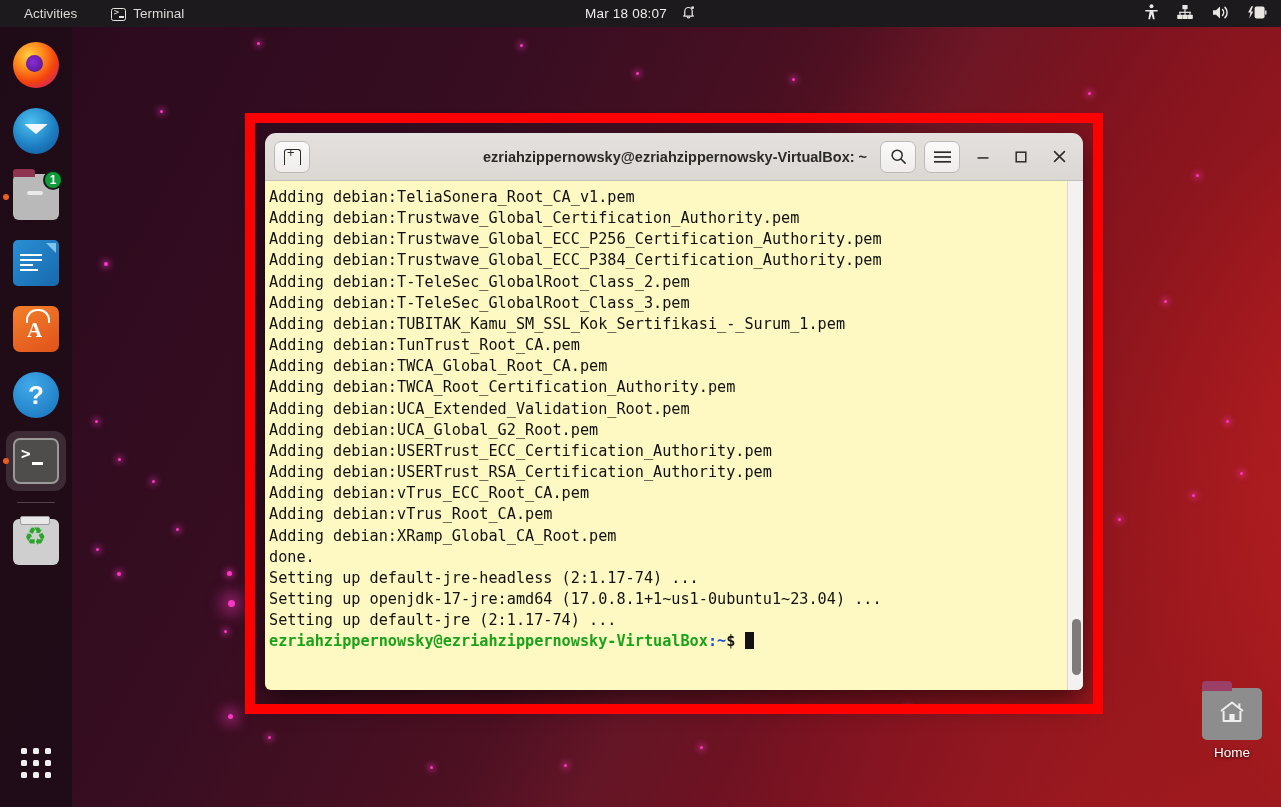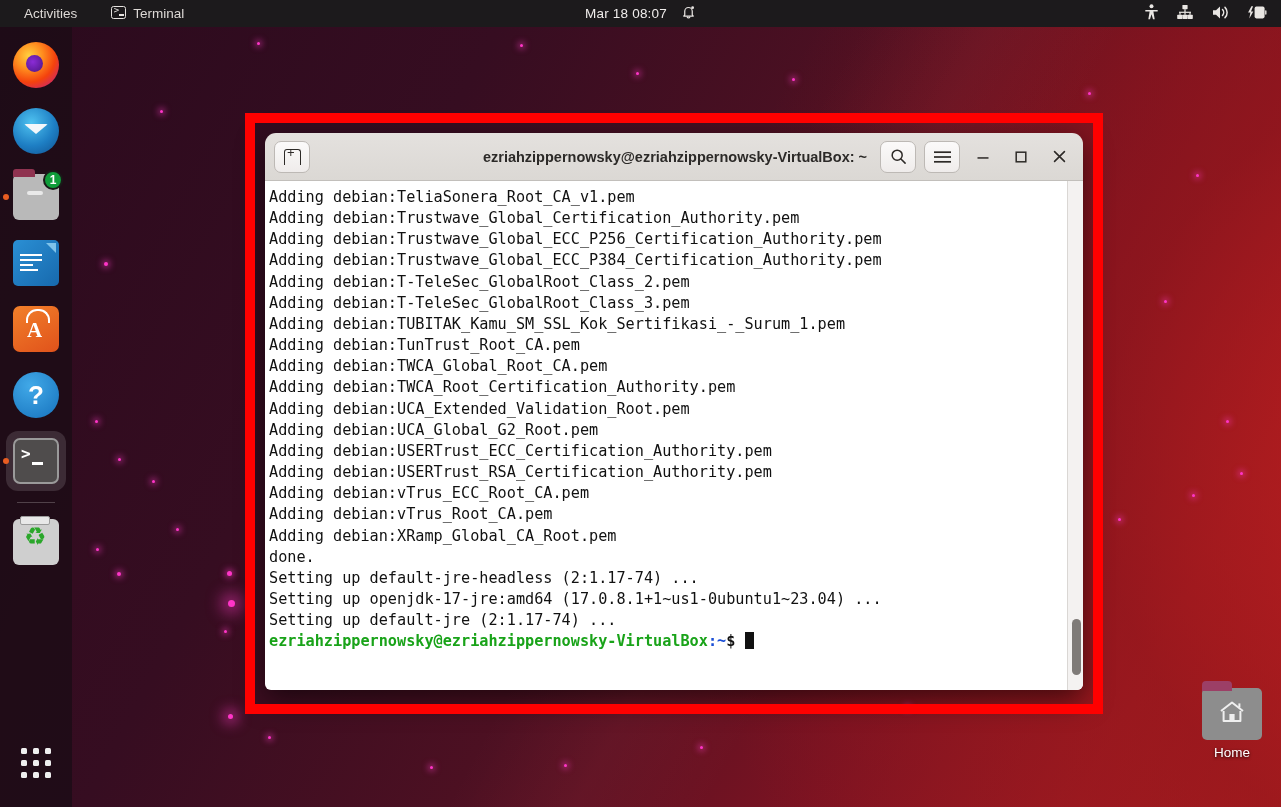--- a/index.html
+++ b/index.html
@@ -25,21 +25,21 @@
   .spark{ position:absolute; border-radius:50%; background:#ff35c8;
           box-shadow:0 0 6px 2px rgba(255,60,200,.55); }
 
   
   #topbar{
     position:absolute; left:0; top:0; width:1281px; height:27px;
     background:#1c1a1c; color:#e8e6e3; display:flex; align-items:center;
     font-size:13.5px; z-index:40;
   }
   #topbar .tb-left{ display:flex; align-items:center; gap:22px; padding-left:18px; }
-  .tb-btn{ display:flex; align-items:flex-start; gap:7px; padding:2px 6px; border-radius:4px; color:#ddd9d6; }
+  .tb-btn{ display:flex; align-items:flex-end; gap:7px; padding:2px 6px; border-radius:4px; color:#ddd9d6; }
   .tb-center{ position:absolute; left:0; right:0; margin:auto; width:230px;
               display:flex; align-items:center; justify-content:center; gap:14px; }
   .tb-clock{ font-size:13.5px; color:#efeceb; letter-spacing:.2px; }
   .tb-right{ position:absolute; right:14px; display:flex; align-items:center; gap:17px; }
   .term-mini{ width:15px; height:13px; border:1.6px solid #e6e3e0; border-radius:2.5px;
               position:relative; display:inline-block; }
   .term-mini:before{ content:">"; position:absolute; left:1.5px; top:-2.5px; font-size:9px;
                      font-family:"DejaVu Sans Mono", monospace; color:#e6e3e0; }
   .term-mini:after{ content:""; position:absolute; left:7px; bottom:2.5px; width:5px; height:1.4px; background:#e6e3e0; }
 
@@ -150,21 +150,21 @@
   }
   .hdr-right{ margin-left:auto; display:flex; align-items:center; gap:8px; z-index:2; }
   .win-ctl{ width:30px; height:30px; display:flex; align-items:center; justify-content:center;
             color:#2d2a27; font-size:15px; border-radius:50%; }
   .newtab-ico{ width:17px; height:16px; border:1.7px solid #2d2a27; border-bottom:none;
                border-radius:3px 3px 0 0; position:relative; }
   .newtab-ico:after{ content:"+"; position:absolute; left:2.5px; top:-4px; font-size:13px;
                      color:#2d2a27; line-height:1; }
 
   #term-body{
-    height:509px; background:#ffffff; position:relative; display:flex;
+    height:509px; background:#fef9c3; position:relative; display:flex;
   }
   #term-text{
     flex:1; padding:6px 0 0 4px; font-family:"DejaVu Sans Mono", monospace;
     font-size:15.2px; line-height:21.15px; color:#111111; white-space:pre;
     overflow:hidden;
   }
   #term-text .prompt-user{ color:#19a319; font-weight:bold; }
   #term-text .prompt-path{ color:#1b4fd6; font-weight:bold; }
   #term-text .prompt-dollar{ color:#111; font-weight:bold; }
   .cursor{ display:inline-block; width:9px; height:17px; background:#111; vertical-align:-3px; }

